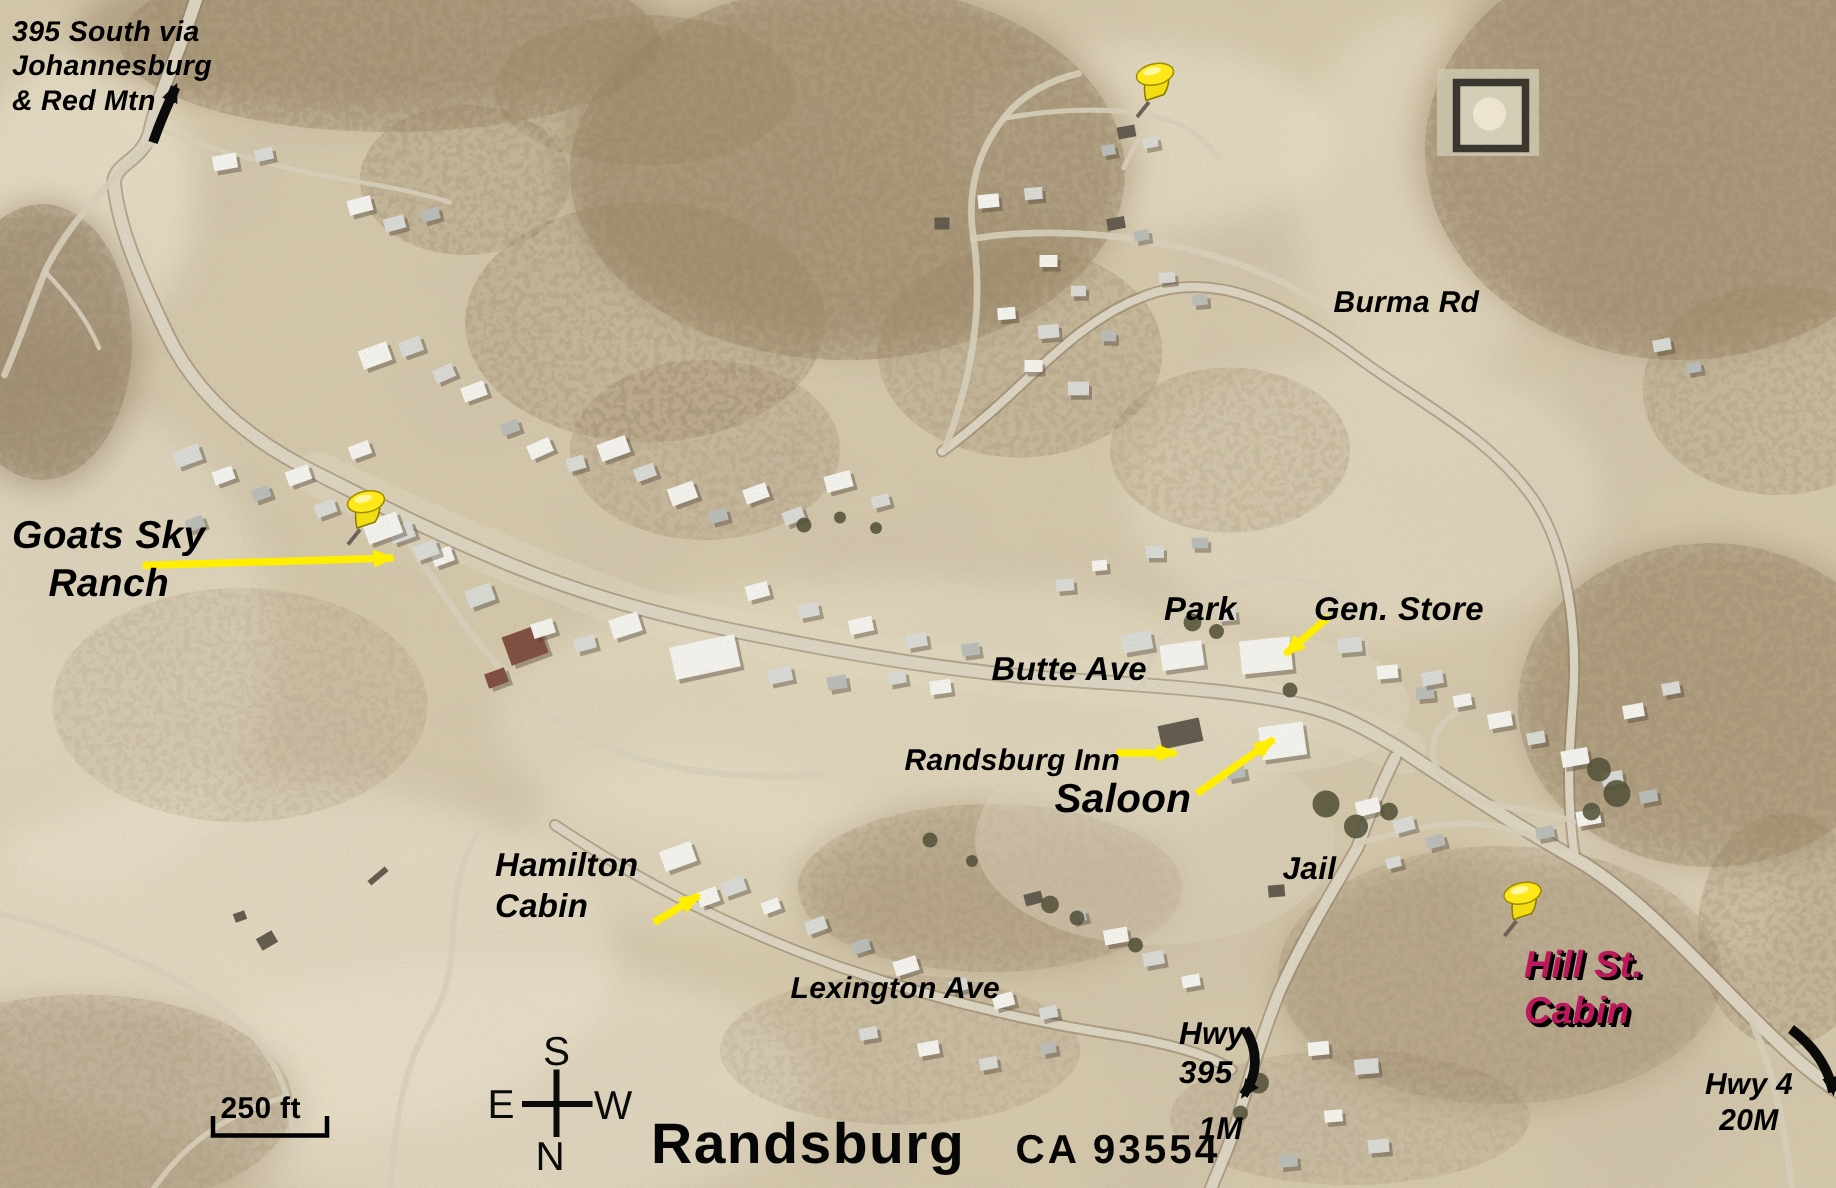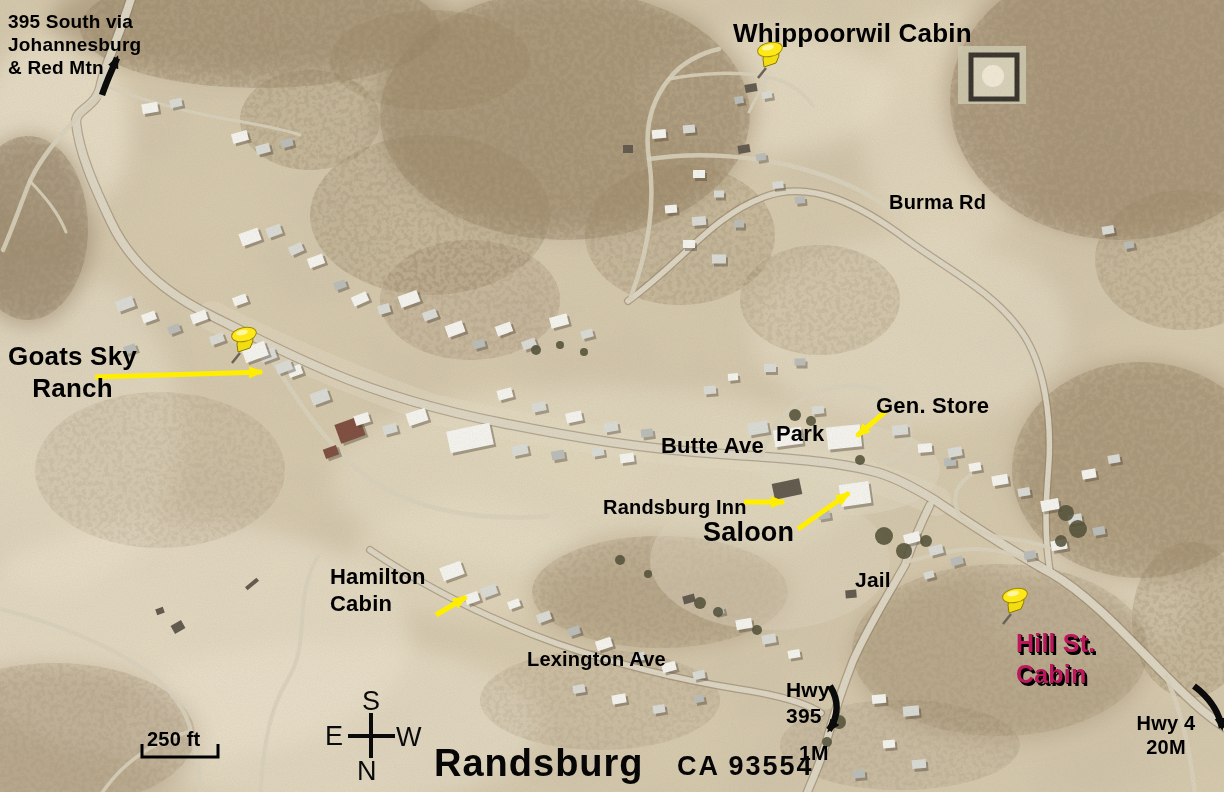--- a/index.html
+++ b/index.html
@@ -1,19 +1,19 @@
 <!DOCTYPE html>
 <html><head>
 <meta charset="utf-8">
 <style>
   html,body{margin:0;padding:0;background:#222;}
   .stage{position:relative;width:1224px;height:792px;overflow:hidden;
          font-family:"Liberation Sans",sans-serif;background:#d5c9ad;}
   svg.layer{position:absolute;left:0;top:0;width:1224px;height:792px;}
-  #labels{position:absolute;left:0;top:0;width:1224px;height:595px;pointer-events:none;}
+  #labels{position:absolute;left:0;top:0;width:1224px;height:595px;pointer-events:none;font-style:italic;}
   .map-label{position:absolute;font-weight:bold;color:#000;line-height:1.22;
              letter-spacing:.2px;white-space:nowrap;}
   .map-label.shadowed{color:#ffdf00;text-shadow:2.5px 2.5px 0 #000,1px 1px 0 #000;}
   .town-title{position:absolute;font-weight:bold;color:#060606;letter-spacing:1px;line-height:1;}
   .compass-letter{position:absolute;font-weight:400;color:#0a0a0a;font-size:27px;line-height:1;}
 </style>
 </head>
 <body>
 
 <div class="stage">
@@ -441,31 +441,28 @@
       <line x1="348" y1="736" x2="395" y2="736" stroke="#0a0a0a" stroke-width="4"></line>
     </g>
   </svg>
 
   <div id="labels">
       <div class="map-label" style="left: 8px; top: 10px; font-size: 19px; text-align: left;">
         <div>395 South via</div>
         <div>Johannesburg</div>
         <div>&amp; Red Mtn</div>
       </div>
-      <div class="map-label" style="left: 733px; top: 18px; font-size: 26px; text-align: left;">
-        <div>Whippoorwil Cabin</div>
-      </div>
       <div class="map-label" style="left: 889px; top: 190px; font-size: 20px; text-align: center;">
         <div>Burma Rd</div>
       </div>
       <div class="map-label" style="left: 8px; top: 341px; font-size: 26px; text-align: center;">
         <div>Goats Sky</div>
         <div>Ranch</div>
       </div>
-      <div class="map-label" style="left: 776px; top: 393px; font-size: 22px; text-align: left; margin-top: 28px;">
+      <div class="map-label" style="left: 776px; top: 393px; font-size: 22px; text-align: left;">
         <div>Park</div>
       </div>
       <div class="map-label" style="left: 876px; top: 393px; font-size: 22px; text-align: left;">
         <div>Gen. Store</div>
       </div>
       <div class="map-label" style="left: 661px; top: 433px; font-size: 22px; text-align: left;">
         <div>Butte Ave</div>
       </div>
       <div class="map-label" style="left: 603px; top: 495px; font-size: 20px; text-align: right;">
         <div>Randsburg Inn</div>

